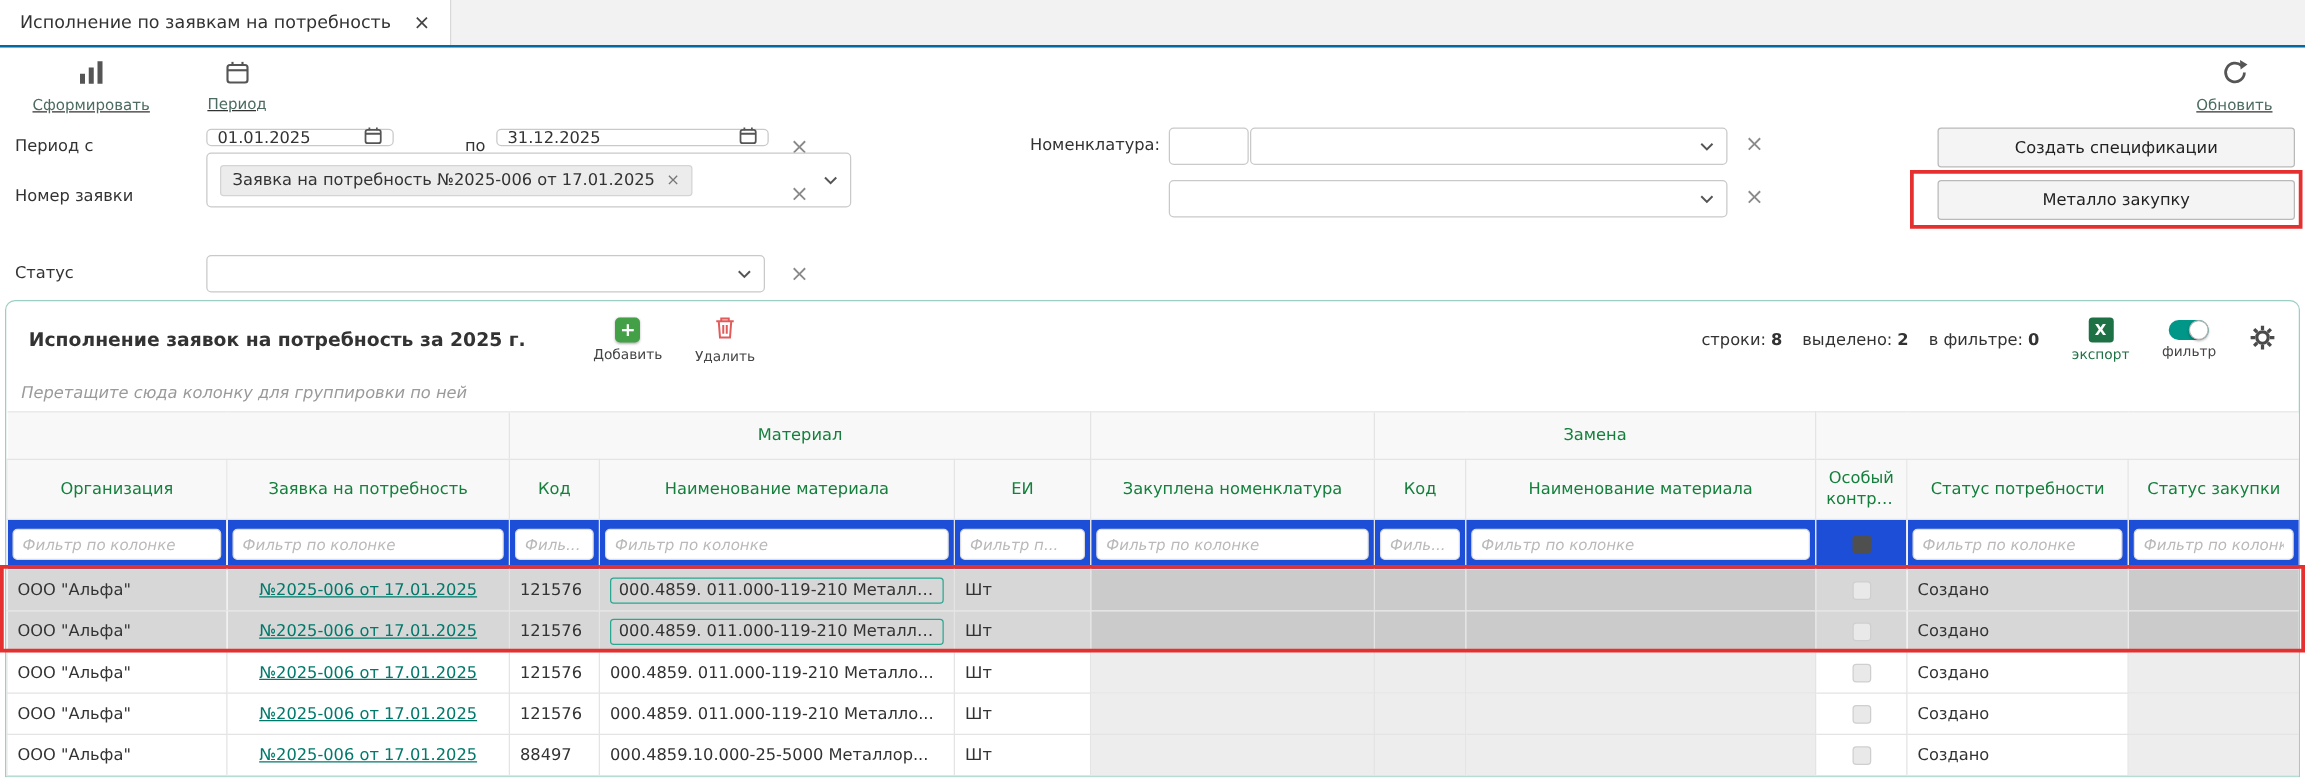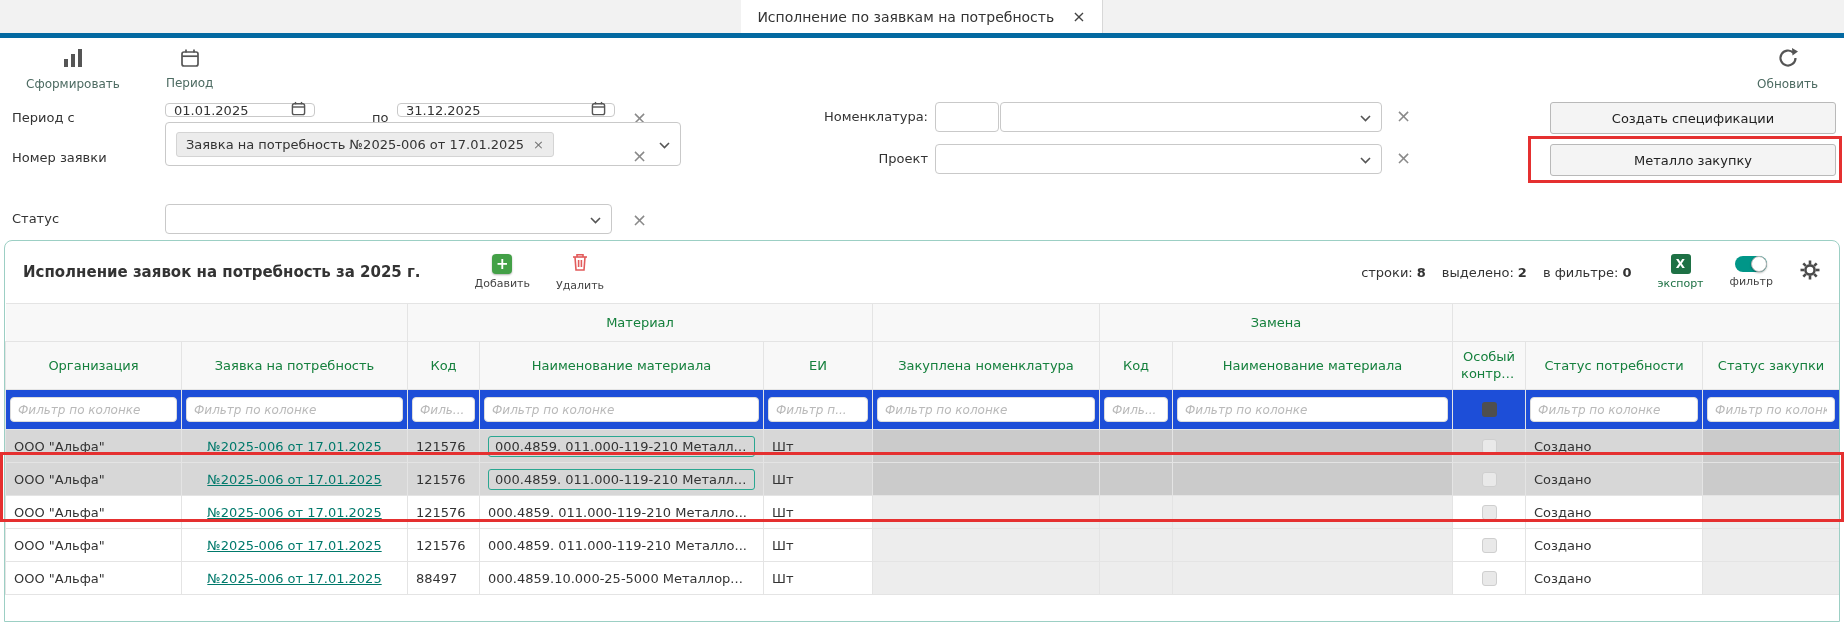--- a/index.html
+++ b/index.html
@@ -2,28 +2,28 @@
 <html><head>
 <meta charset="utf-8">
 <style>
   * { box-sizing: border-box; margin: 0; padding: 0; }
   body { background: #fff; }
   .screen { position: relative; width: 1844px; height: 622px; background: #fff;
             font-family: "DejaVu Sans", "Liberation Sans", sans-serif; color: #333; overflow: hidden; }
 
   
   .tabbar { position: absolute; top: 0; left: 0; right: 0; height: 38px; background: #f2f2f2;
-            border-bottom: 5px solid #0369a1; display: flex; justify-content: center; }
+            border-bottom: 2px solid #0369a1; display: flex; }
   .tab { background: #fff; border-right: 1px solid #d8d8d8; display: flex; align-items: center;
          gap: 18px; padding: 0 16px; font-size: 14px; cursor: pointer; }
   .tab-close { font-size: 16px; color: #444; line-height: 1; cursor: pointer; }
 
   
   .toolbar { position: absolute; top: 39px; left: 0; right: 0; height: 60px; display: flex;
-             align-items: center; padding: 0 26px; gap: 46px; }
+             align-items: center; padding: 0 26px; gap: 46px; text-decoration: underline; }
   .toolbtn { display: flex; flex-direction: column; align-items: center; gap: 4px; cursor: pointer; }
   .toolbtn-label { font-size: 12px; color: #4d6b62; }
   .toolbar-spacer { flex: 1; }
 
   
   .filters { position: absolute; top: 100px; left: 0; right: 0; height: 140px; font-size: 13px; }
   .flabel { position: absolute; height: 30px; line-height: 30px; color: #333; white-space: nowrap; }
   .fright { width: 228px; text-align: right; }
   .dateinput { position: absolute; height: 14px; border: 1px solid #c9c9c9; border-radius: 4px;
                background: #fff; display: flex; align-items: center; padding: 0 8px; gap: 8px; }
@@ -193,21 +193,20 @@
     <div class="selectbox" style="left:935px;top:2px;width:64px;padding:0 6px"></div>
     <div class="selectbox" style="left:1000px;top:2px;width:382px">
       <span class="chev">
         <svg width="11" height="7" viewBox="0 0 11 7" fill="none" stroke="#555" stroke-width="1.6">
             <polyline points="1,1 5.5,5.5 10,1"></polyline>
           </svg>
       </span>
     </div>
     <span class="clearx" style="left:1396px;top:6px">×</span>
 
-    <span class="flabel fright" style="left:700px;top:44px">Проект</span>
     <div class="selectbox" style="left:935px;top:44px;width:447px">
       <span class="chev">
         <svg width="11" height="7" viewBox="0 0 11 7" fill="none" stroke="#555" stroke-width="1.6">
             <polyline points="1,1 5.5,5.5 10,1"></polyline>
           </svg>
       </span>
     </div>
     <span class="clearx" style="left:1396px;top:48px">×</span>
 
     <div class="formbtn" style="left:1550px;top:2px">Создать спецификации</div>
@@ -258,20 +257,21 @@
               <line x1="17" y1="11" x2="20.5" y2="11"></line>
               <line x1="4.3" y1="4.3" x2="6.8" y2="6.8"></line>
               <line x1="15.2" y1="15.2" x2="17.7" y2="17.7"></line>
               <line x1="4.3" y1="17.7" x2="6.8" y2="15.2"></line>
               <line x1="15.2" y1="6.8" x2="17.7" y2="4.3"></line>
             </svg>
         </span>
       </div>
     </div>
 
+    <div class="hint">Перетащите сюда колонку для группировки по ней</div>
 
     <table class="grid">
       <colgroup>
         <col style="width:176px">
           <col style="width:226px">
           <col style="width:72px">
           <col style="width:284px">
         <col style="width:109px">
           <col style="width:227px">
           <col style="width:73px">

